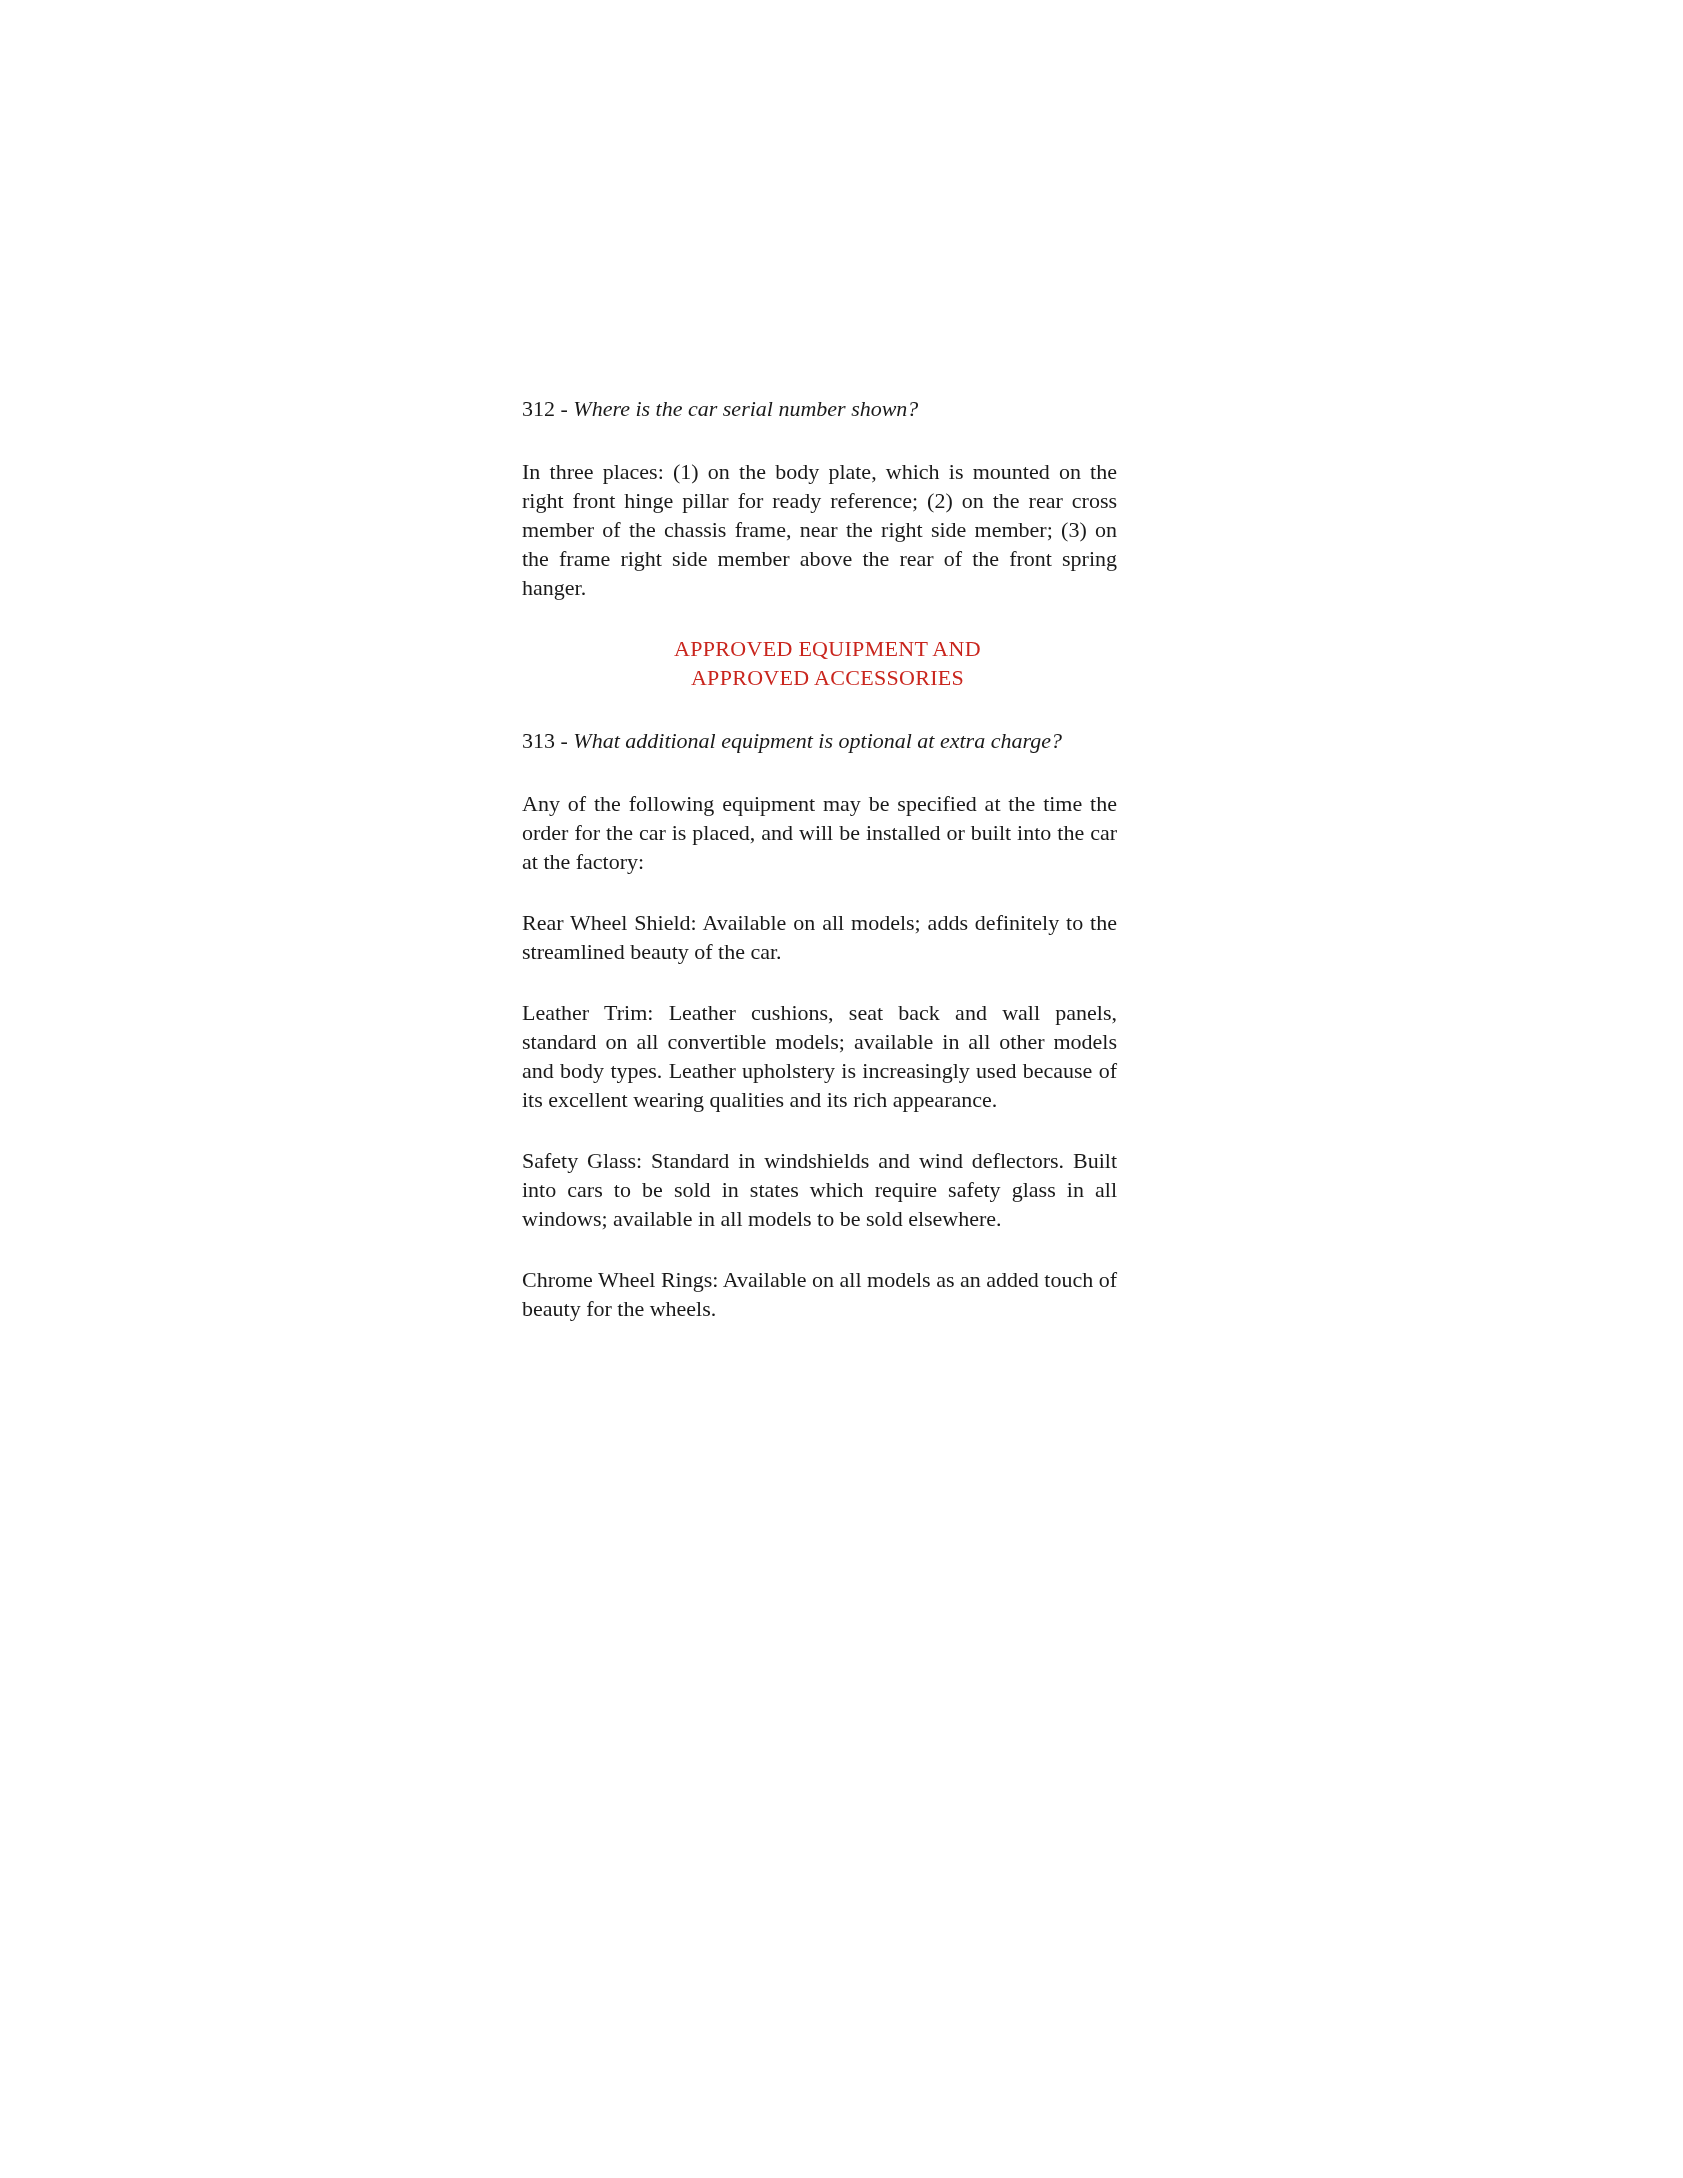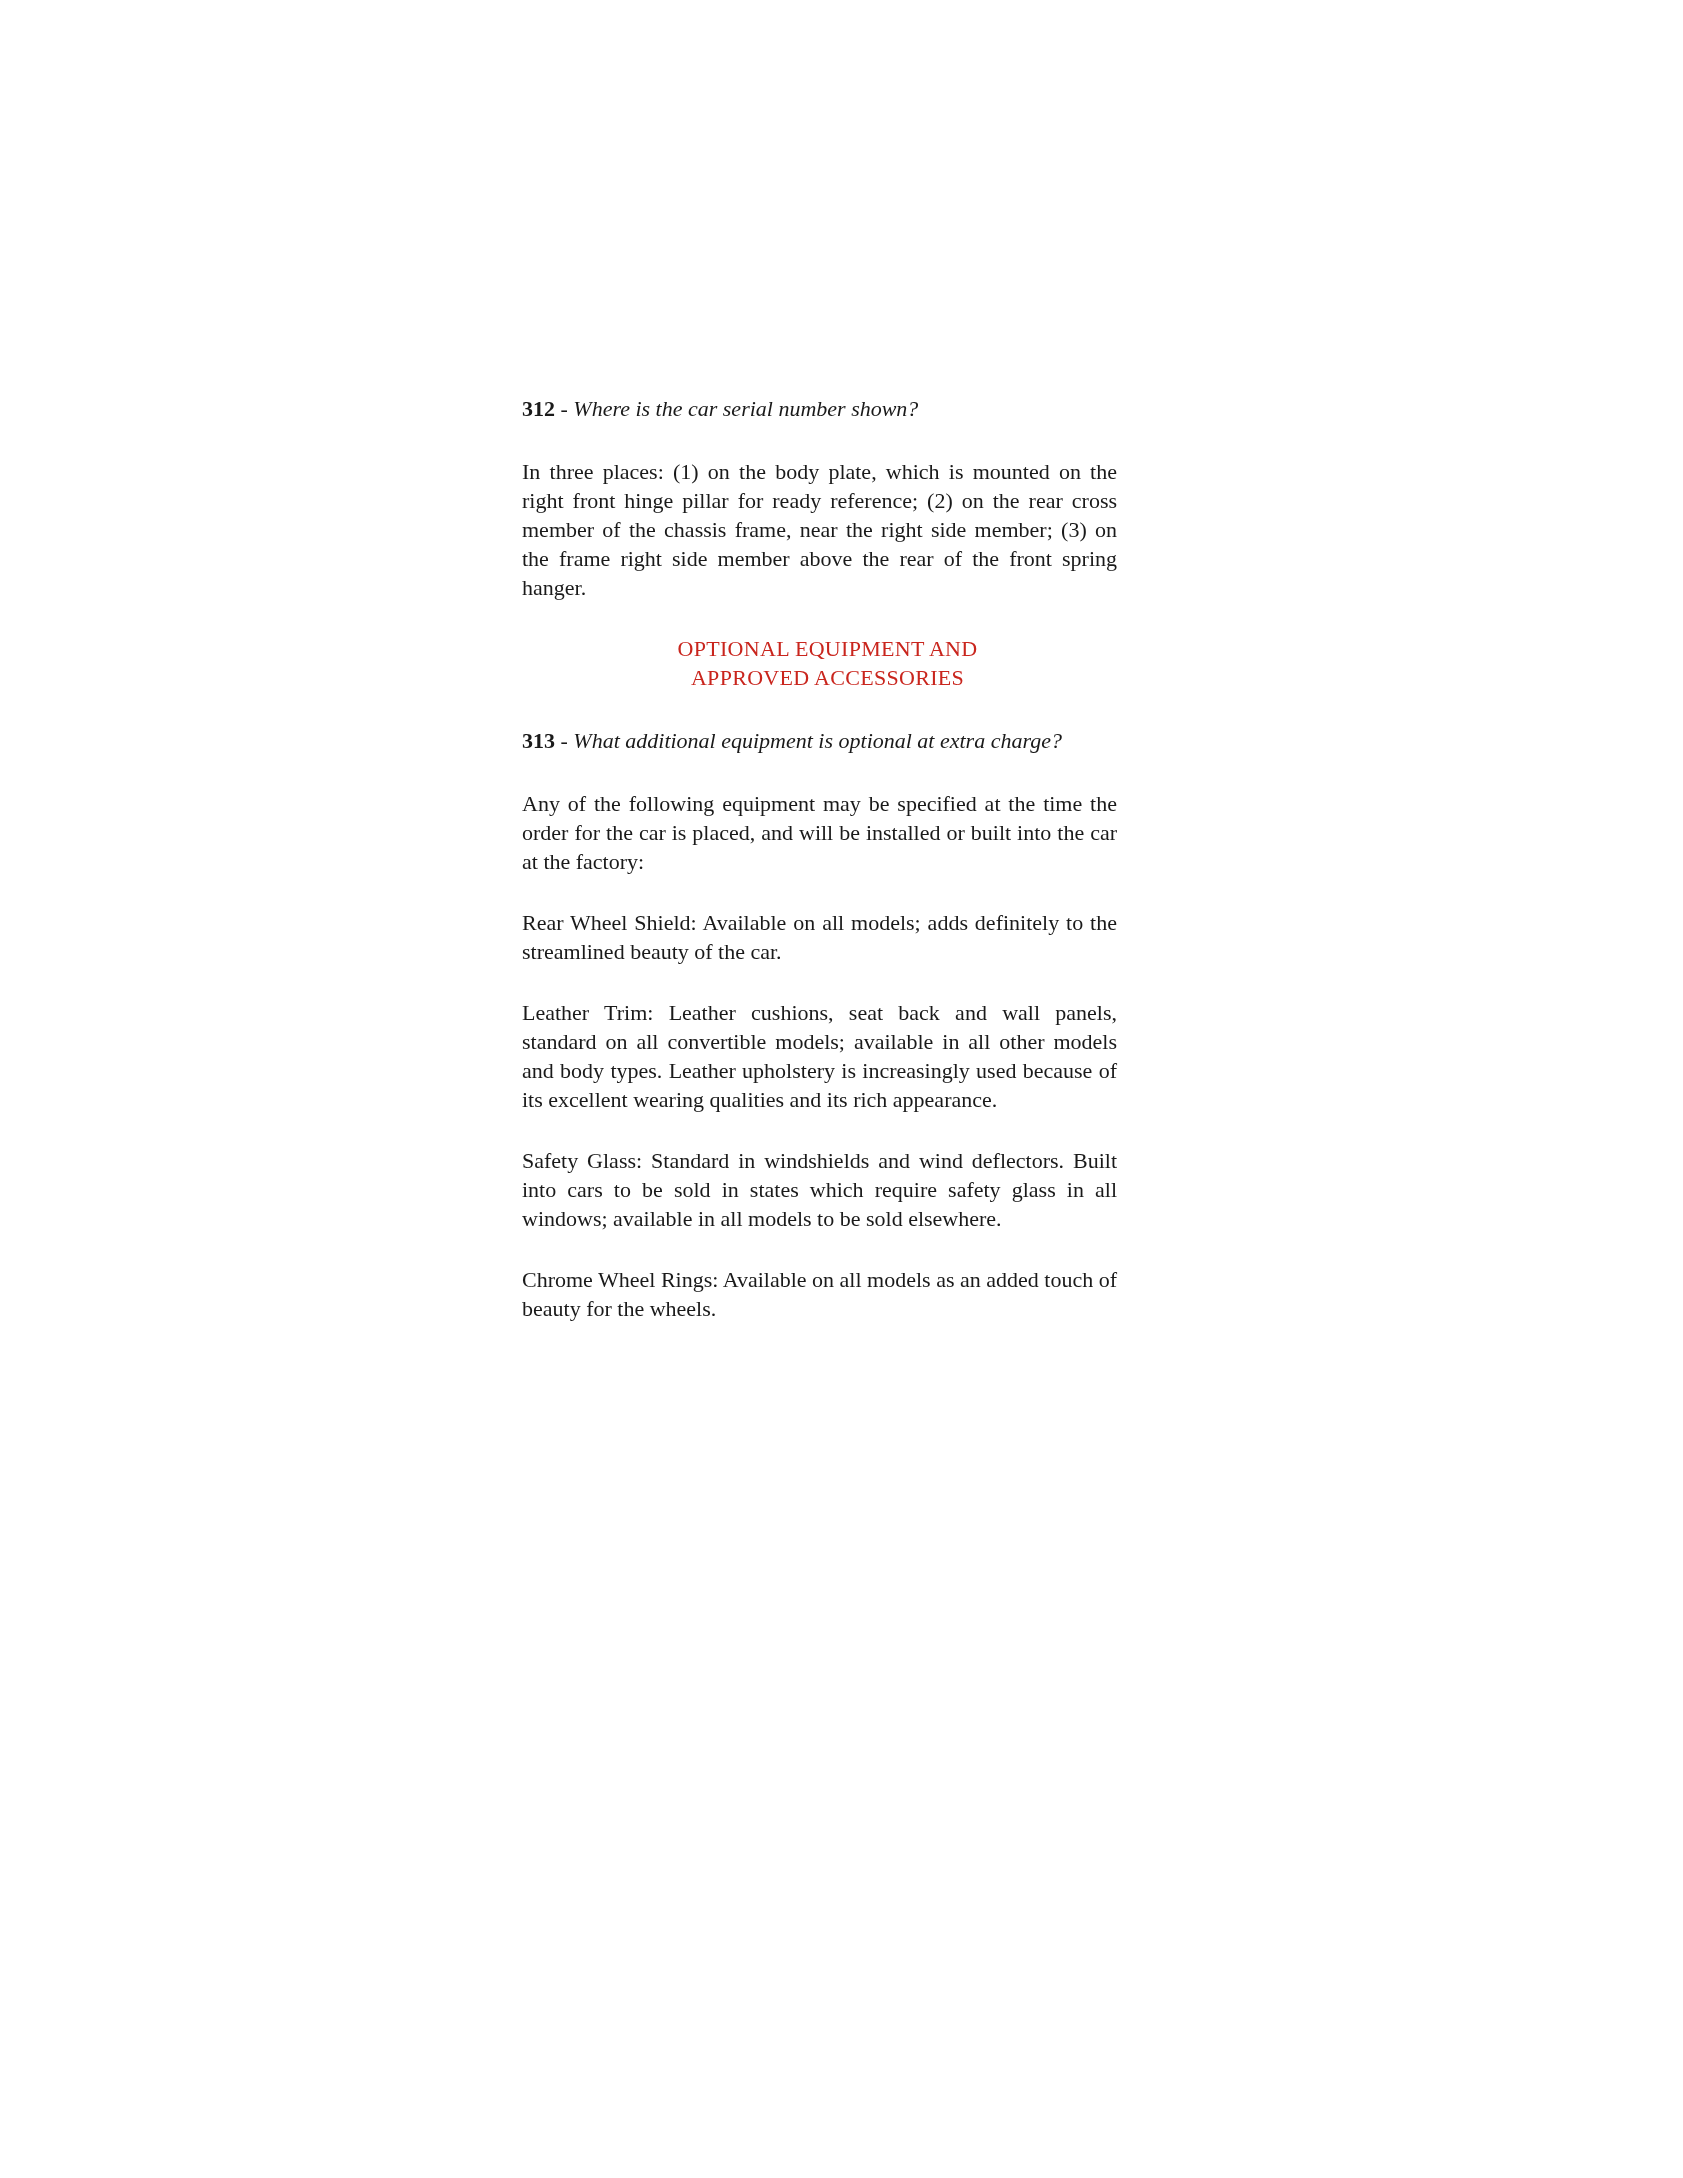--- a/index.html
+++ b/index.html
@@ -22,21 +22,21 @@
     top: 394px;
     width: 611px;
   }
   .question {
     margin: 0 0 34px 0;
     font-size: 22px;
     line-height: 29px;
     text-align: left;
   }
   .question .q-number {
-    font-weight: bold;
+    font-weight: normal;
     font-style: normal;
     margin-top: 20px;
   }
   .question .q-sep {
     font-style: normal;
   }
   .question .q-text {
     font-style: italic;
   }
   .body-para {
@@ -64,21 +64,21 @@
 </head>
 <body>
 
 <div class="page">
   <div class="column">
 
     <p class="question"><span class="q-number">312</span><span class="q-sep"> - </span><span class="q-text">Where is the car serial number shown?</span></p>
 
     <p class="body-para">In three places: (1) on the body plate, which is mounted on the right front hinge pillar for ready reference; (2) on the rear cross member of the chassis frame, near the right side member; (3) on the frame right side member above the rear of the front spring hanger.</p>
 
-    <h2 class="section-heading" style="color: rgb(201, 37, 29);"><span>OPTIONAL EQUIPMENT AND</span><br><span>APPROVED ACCESSORIES</span></h2>
+    <h2 class="section-heading" style="color: rgb(201, 37, 29);"><span>APPROVED EQUIPMENT AND</span><br><span>APPROVED ACCESSORIES</span></h2>
 
     <p class="question"><span class="q-number">313</span><span class="q-sep"> - </span><span class="q-text">What additional equipment is optional at extra charge?</span></p>
 
     <p class="body-para">Any of the following equipment may be specified at the time the order for the car is placed, and will be installed or built into the car at the factory:</p>
 
 
     <p class="body-para">Rear Wheel Shield: Available on all models; adds definitely to the streamlined beauty of the car.</p>
 
     <p class="body-para">Leather Trim: Leather cushions, seat back and wall panels, standard on all convertible models; available in all other models and body types. Leather upholstery is increasingly used because of its excellent wearing qualities and its rich appearance.</p>
 

